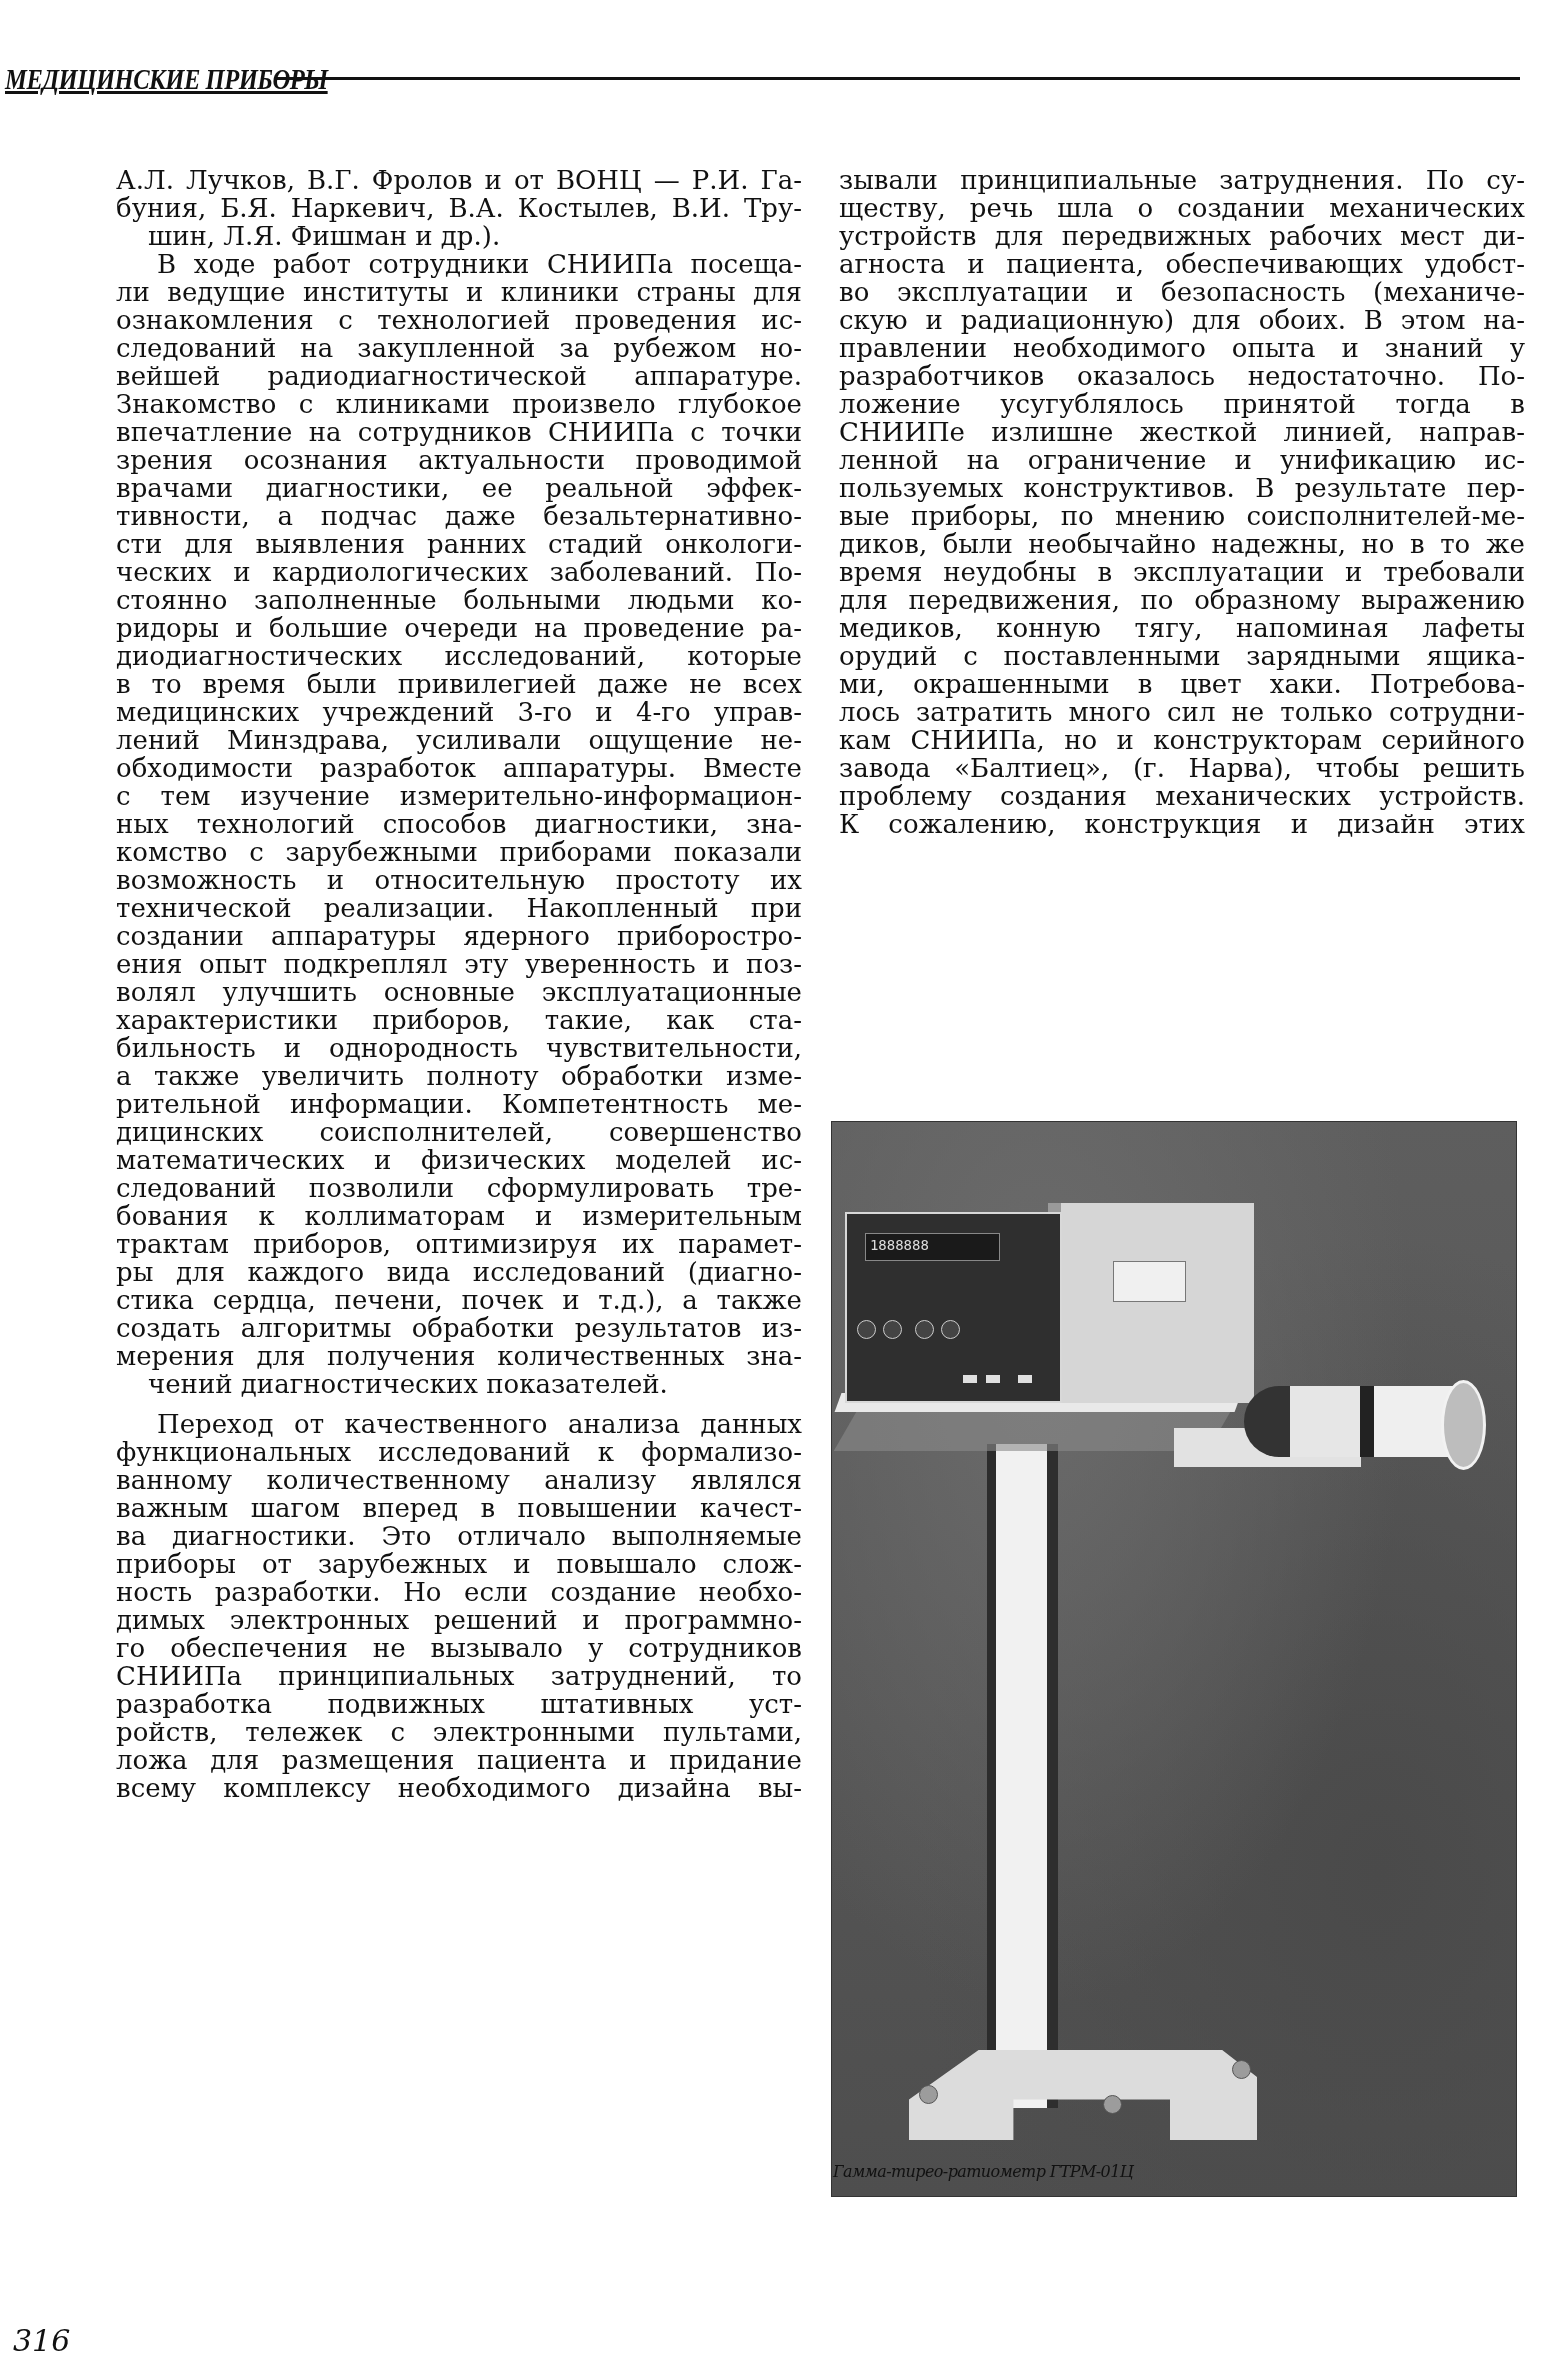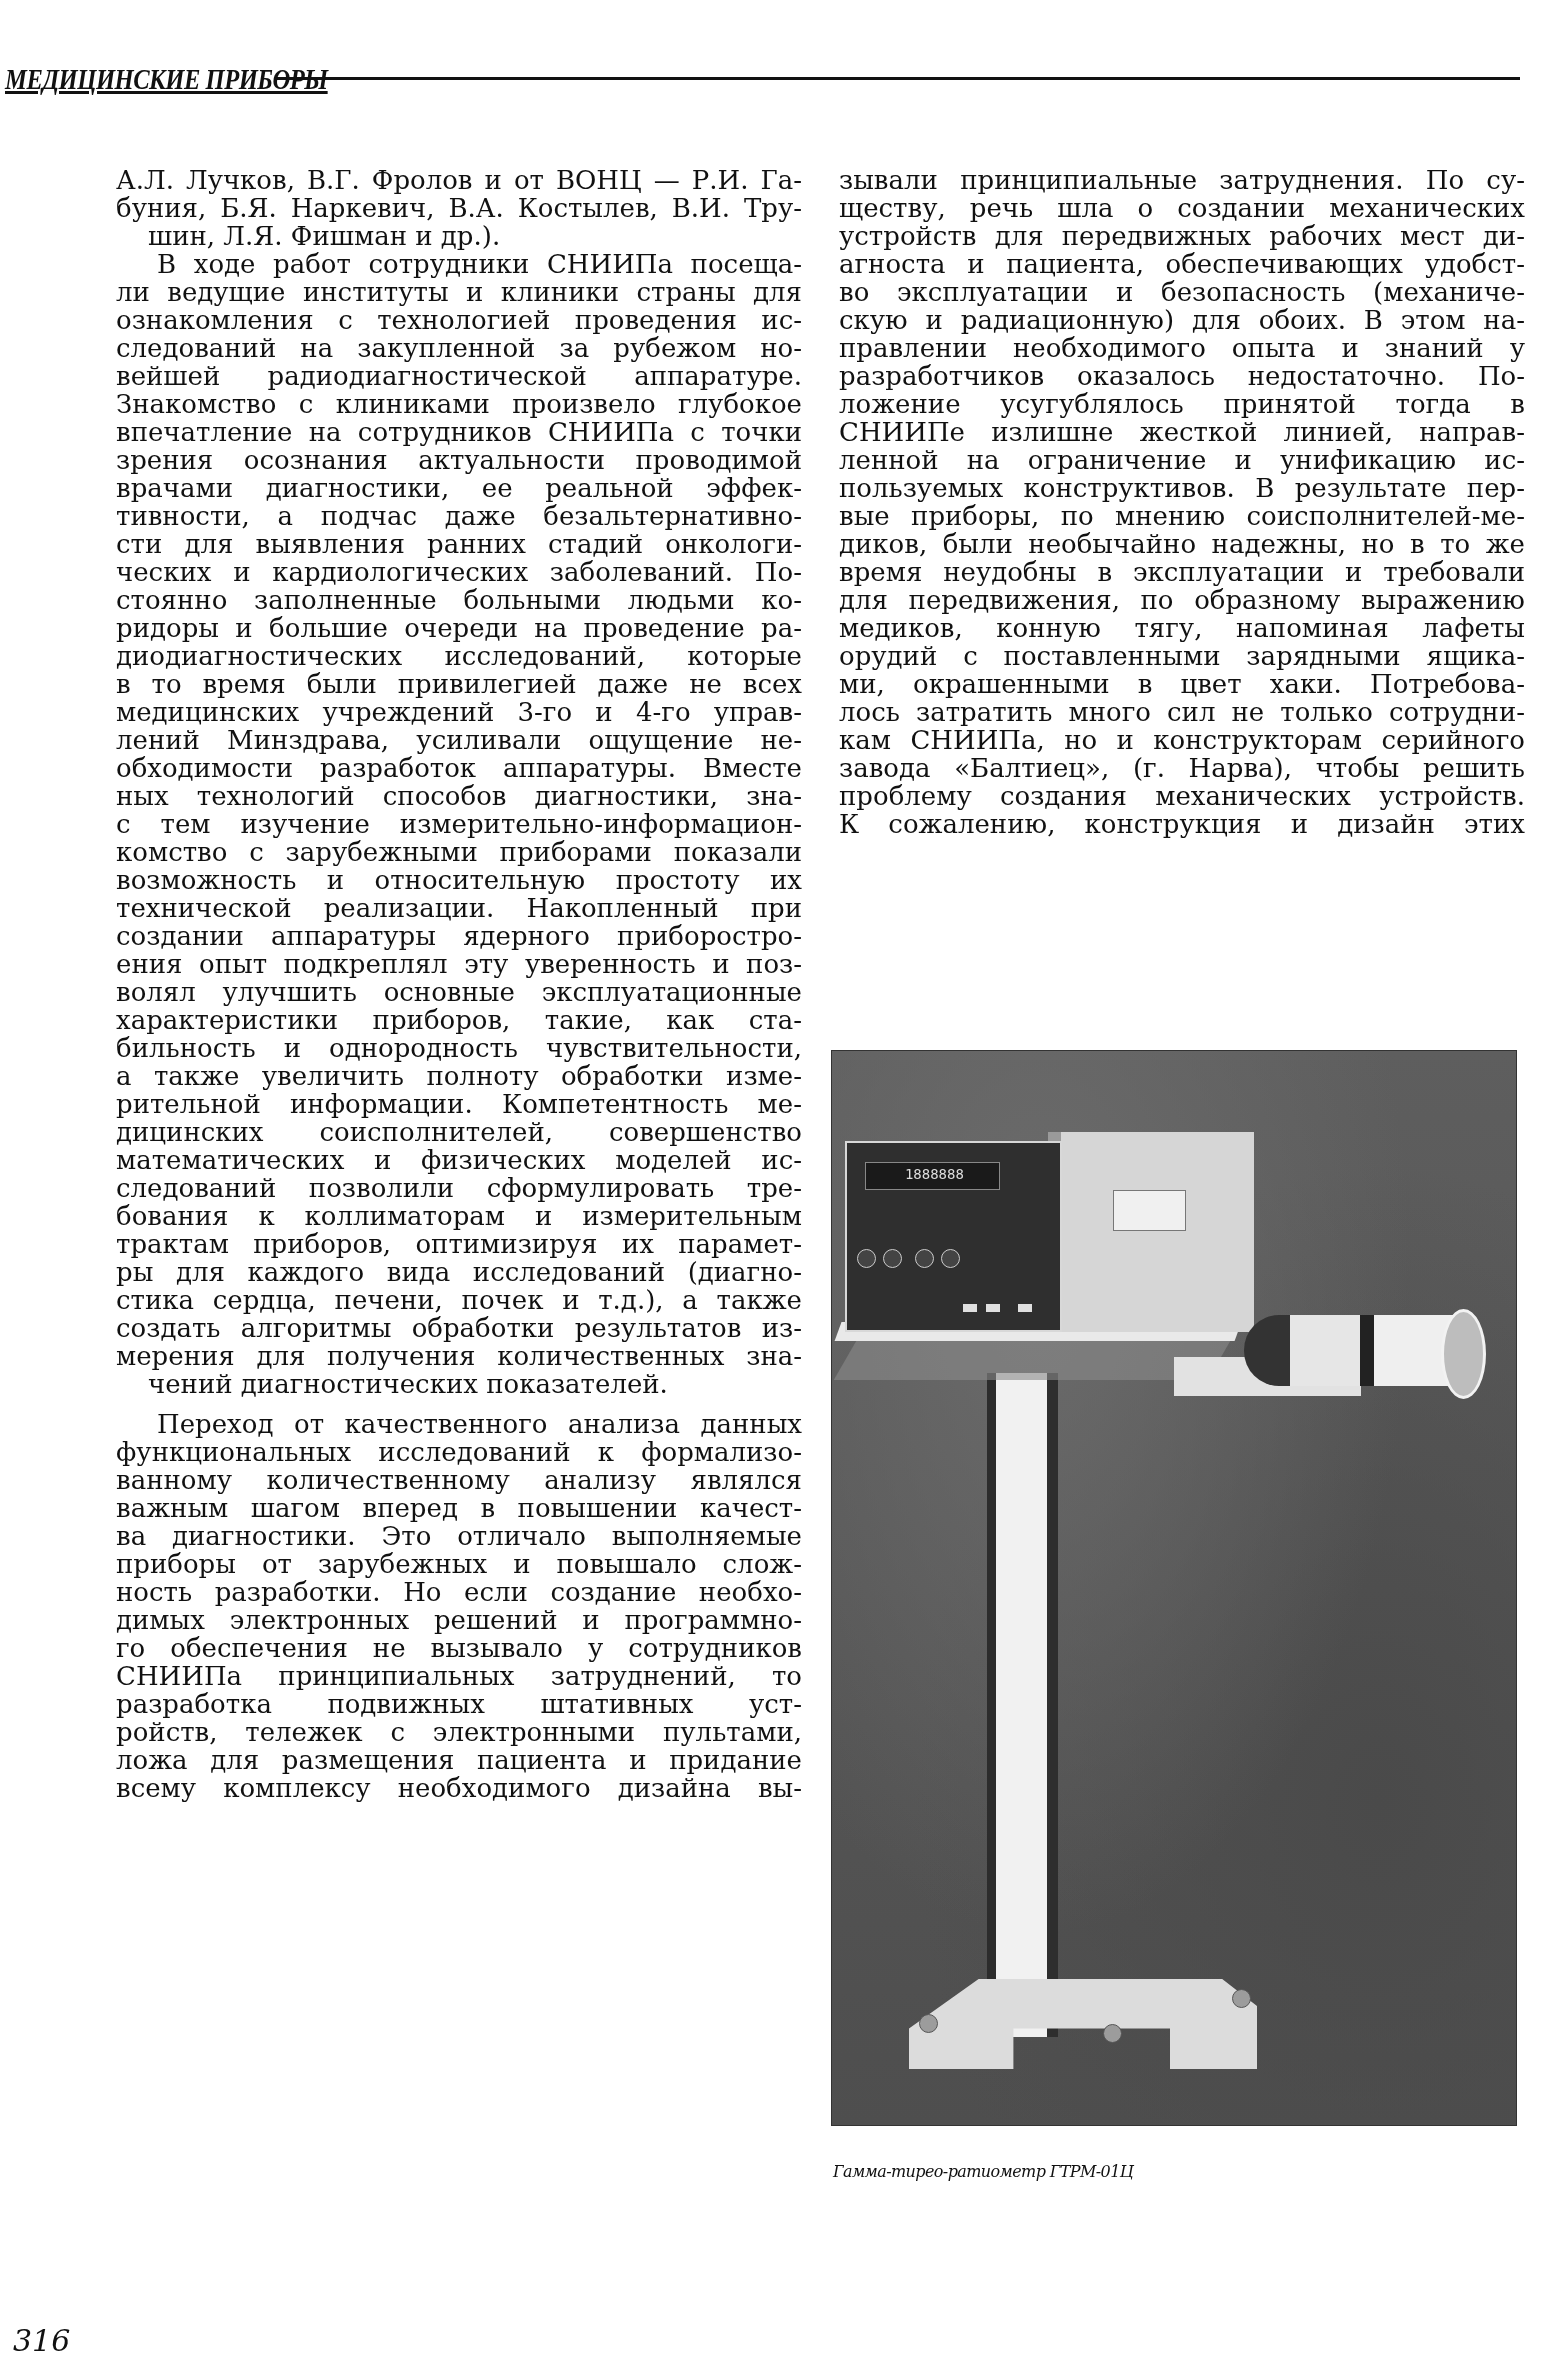--- a/index.html
+++ b/index.html
@@ -10,22 +10,22 @@
          font-size: 30px; letter-spacing: -0.6px; transform: scaleX(0.82); transform-origin: left center;
          white-space: nowrap; width: 277px; }
   .running-head .rule { flex: 1; height: 2.6px; background: #111; margin-left: -6.4px; }
   .col { position: absolute; top: 166px; font-size: 26px; line-height: 28px; }
   .col-left { left: 116px; width: 686px; }
   .col-right { left: 831px; width: 686px; margin-left: 8px; }
   .line { display: block; white-space: nowrap; text-align: justify; text-align-last: justify; height: 28px; overflow: visible; }
   .line.last { text-align-last: left; margin-left: 32px; }
   .line.indent { padding-left: 41px; }
   .para-gap { height: 11.6px; }
-  .figure { position: absolute; left: 831px; top: 1050px; width: 684px; height: 1074px;
-            background: #4d7c0f; overflow: hidden; border: 0.6px solid #333; text-align: center; }
+  .figure { position: absolute; left: 831px; top: 1121px; width: 684px; height: 1074px;
+            background: #4d7c0f; overflow: hidden; border: 0.6px solid #333; }
   .figure .bg { position: absolute; inset: 0;
       background:
         radial-gradient(ellipse at 30% 20%, #6b6b6b 0%, transparent 55%),
         radial-gradient(ellipse at 80% 70%, #4a4a4a 0%, transparent 60%),
         linear-gradient(180deg, #5e5e5e, #4e4e4e); }
   .figure .console { position: absolute; left: 13px; top: 90px; width: 213px; height: 187px; background: #2f2f2f; border: 2.6px solid #d8d8d8; }
   .figure .display { position: absolute; left: 18px; top: 19.3px; width: 129px; height: 26px; background: #1a1a1a; border: 1.3px solid #888; color: #ddd; font-family: "DejaVu Sans Mono", monospace; font-size: 14px; line-height: 23px; padding-left: 3.9px; }
   .figure .knob { position: absolute; width: 17px; height: 17px; border-radius: 50%; border: 1.9px solid #ccc; background: #444; }
   .figure .btn { position: absolute; width: 14px; height: 7.7px; background: #e0e0e0; }
   .figure .housing { position: absolute; left: 216px; top: 81px; width: 193px; height: 200px; background: #d6d6d6; border-left: 13px solid #9a9a9a; }
@@ -66,22 +66,22 @@
   <span class="line">тивности, а подчас даже безальтернативно-</span>
   <span class="line">сти для выявления ранних стадий онкологи-</span>
   <span class="line">ческих и кардиологических заболеваний. По-</span>
   <span class="line">стоянно заполненные больными людьми ко-</span>
   <span class="line">ридоры и большие очереди на проведение ра-</span>
   <span class="line">диодиагностических исследований, которые</span>
   <span class="line">в то время были привилегией даже не всех</span>
   <span class="line">медицинских учреждений 3-го и 4-го управ-</span>
   <span class="line">лений Минздрава, усиливали ощущение не-</span>
   <span class="line">обходимости разработок аппаратуры. Вместе</span>
+  <span class="line">с тем изучение измерительно-информацион-</span>
   <span class="line">ных технологий способов диагностики, зна-</span>
-  <span class="line">с тем изучение измерительно-информацион-</span>
   <span class="line">комство с зарубежными приборами показали</span>
   <span class="line">возможность и относительную простоту их</span>
   <span class="line">технической реализации. Накопленный при</span>
   <span class="line">создании аппаратуры ядерного приборостро-</span>
   <span class="line">ения опыт подкреплял эту уверенность и поз-</span>
   <span class="line">волял улучшить основные эксплуатационные</span>
   <span class="line">характеристики приборов, такие, как ста-</span>
   <span class="line">бильность и однородность чувствительности,</span>
   <span class="line">а также увеличить полноту обработки изме-</span>
   <span class="line">рительной информации. Компетентность ме-</span>

